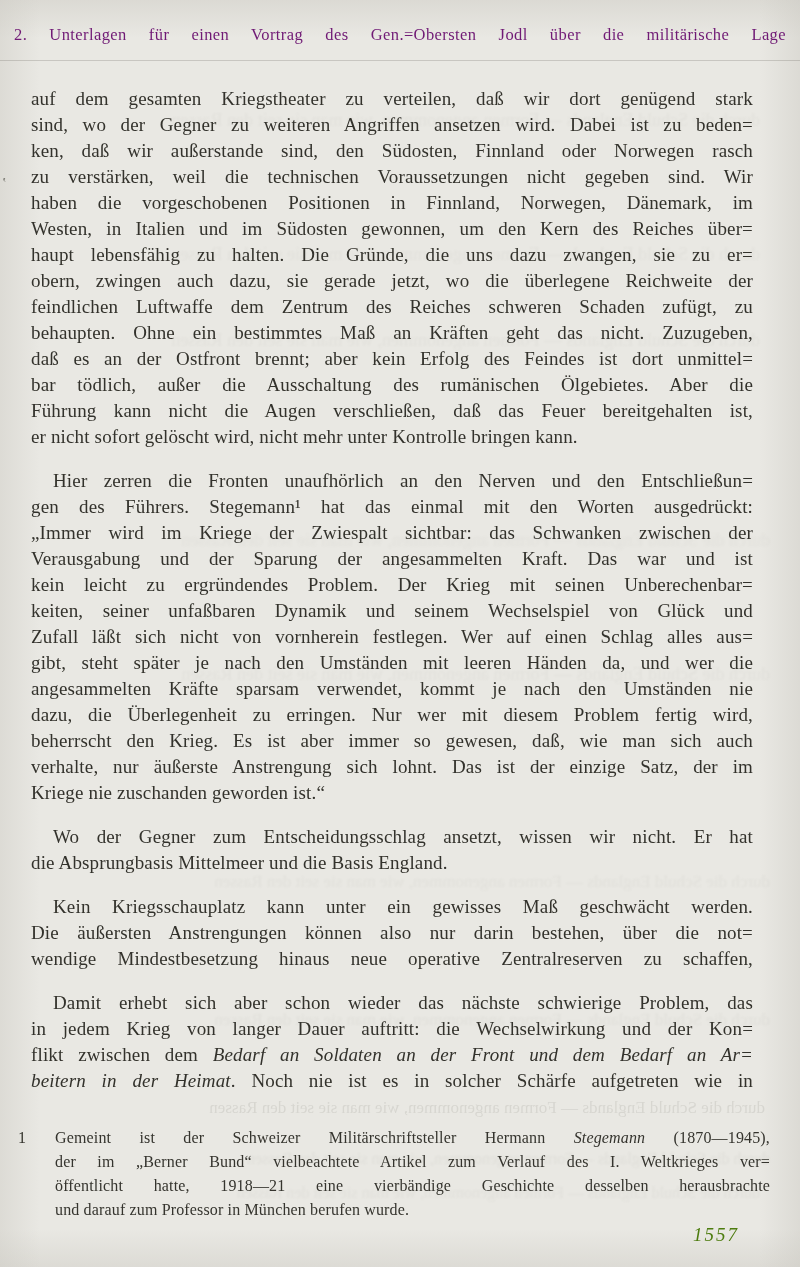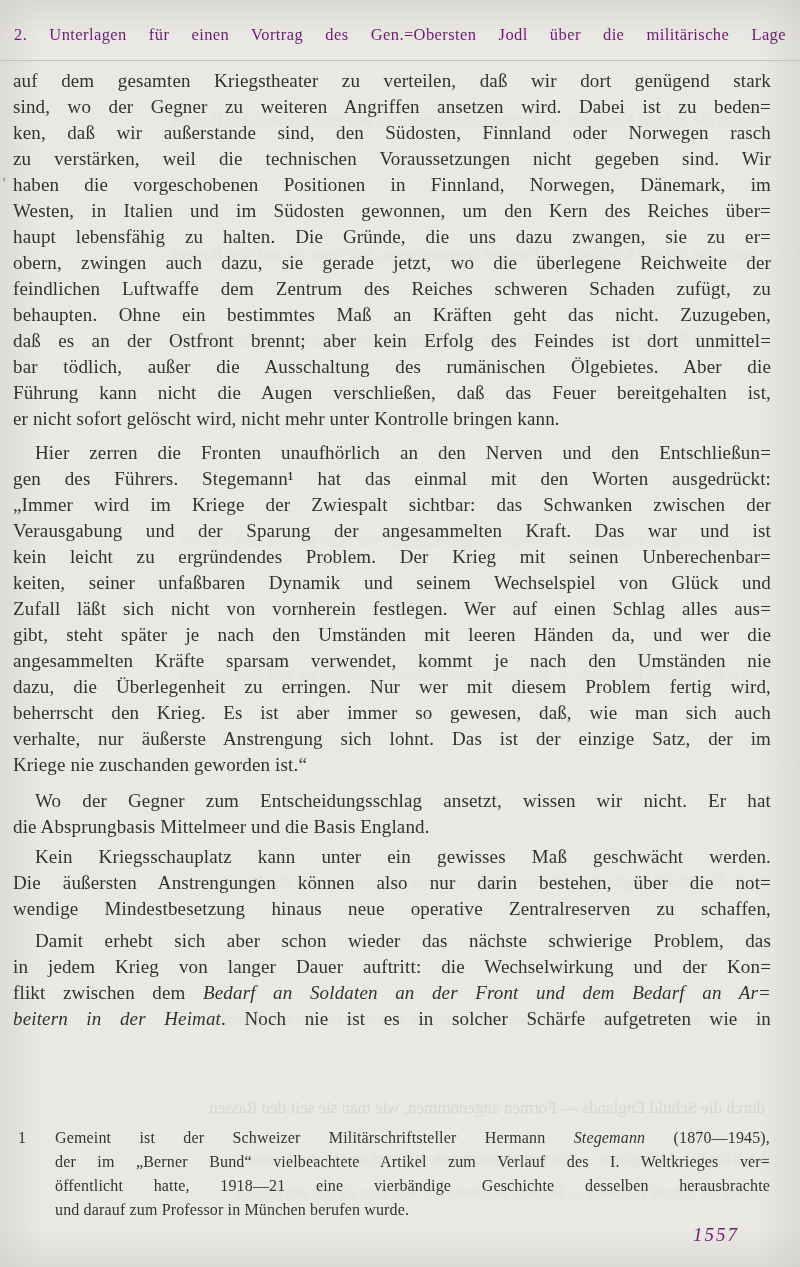--- a/index.html
+++ b/index.html
@@ -17,33 +17,33 @@
       #e9e8e3;
   }
   .header{
     position:absolute;left:14px;top:24px;width:772px;
     font-size:16.5px;line-height:22px;color:#701a75;
     text-align:justify;text-align-last:justify;
     letter-spacing:.4px;word-spacing:2.5px;
   }
   .rule{position:absolute;left:0;top:60px;width:800px;height:1px;background:rgba(115,113,104,.28)}
   .bodytext{position:absolute;left:13px;top:68px;width:758px;font-size:19px;color:#33322c}
-  .para{margin:0}
+  .para{margin:18px}
   .m8{margin-bottom:8px}.m10{margin-bottom:10px}.m4{margin-bottom:4px}.m6{margin-bottom:6px}
   .line{height:26px;line-height:26px;text-align:justify;text-align-last:justify;letter-spacing:.15px}
   .line.ind{padding-left:22px}
   .line.last{text-align-last:left}
   .it{font-style:italic}
   .footnote{position:absolute;left:18px;top:1126px;width:752px;font-size:16px;color:#35342e;display:flex}
   .fn-marker{flex:none;width:37px;line-height:24px}
   .fn-text{flex:1;min-width:0}
   .fn-text .line{height:24px;line-height:24px}
   .pagenum{
     position:absolute;left:693px;top:1224px;
-    font-size:19px;letter-spacing:2px;color:#701a75;font-style:italic;
+    font-size:19px;letter-spacing:2px;color:#4d7c0f;font-style:italic;
   }
   .margin-mark{position:absolute;left:2px;top:176px;font-size:14px;color:#55544c;opacity:.75}
   .ghost{
     position:absolute;transform:scaleX(-1);pointer-events:none;
     color:#5a584e;white-space:nowrap;overflow:hidden;
   }
 </style>
 </head>
 <body>
 

